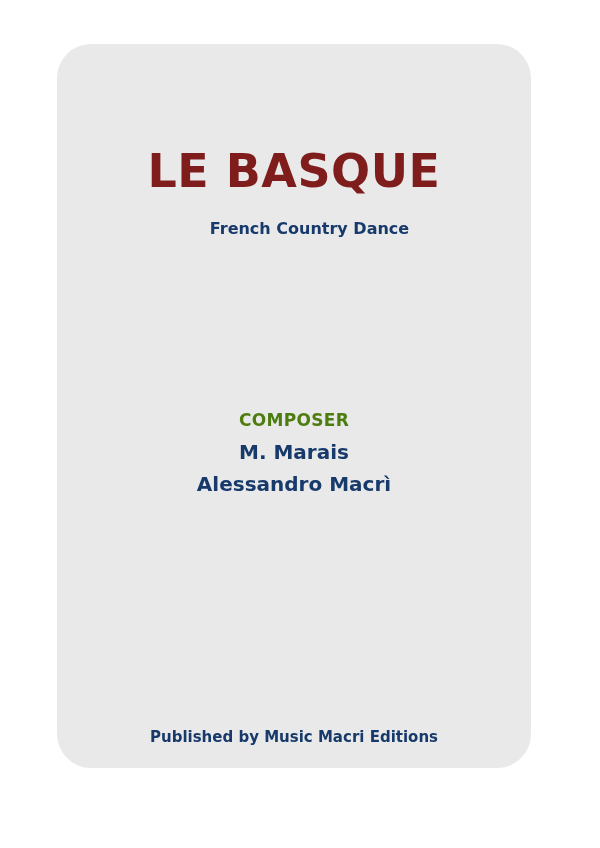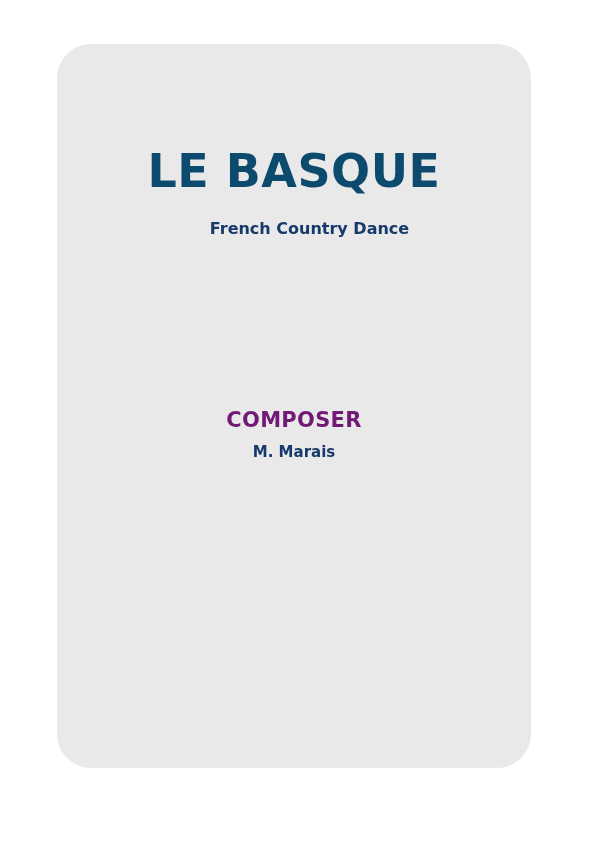--- a/index.html
+++ b/index.html
@@ -27,21 +27,21 @@
     height: 724px;
     background: #e9e9ea;
     border-radius: 34px;
   }
   .title {
     position: absolute;
     left: 0;
     right: 0;
     top: 104px;
     text-align: center;
-    color: #0c4a6e;
+    color: #7f1d1d;
     font-size: 46px;
     font-weight: bold;
     letter-spacing: 0.5px;
     line-height: 1;
   }
   .subtitle {
     position: absolute;
     left: 0;
     right: 0;
     top: 175px;
@@ -52,29 +52,29 @@
     padding-left: 31px;
   }
   .credits {
     position: absolute;
     left: 0;
     right: 0;
     top: 360px;
     text-align: center;
   }
   .credit-label {
-    color: #701a75;
-    font-size: 21px;
+    color: #4d7c0f;
+    font-size: 17px;
     font-weight: bold;
     line-height: 32px;
     letter-spacing: 0.3px;
   }
   .credit-value {
     color: #173a6b;
-    font-size: 15px;
+    font-size: 20px;
     font-weight: bold;
     line-height: 32px;
   }
   .publisher {
     position: absolute;
     left: 0;
     right: 0;
     top: 684px;
     text-align: center;
     color: #173a6b;
@@ -88,17 +88,19 @@
 <div class="page">
   <div class="cover-card">
 
     <div class="title">LE BASQUE</div>
 
     <div class="subtitle">French Country Dance</div>
 
     <div class="credits">
       <div class="credit-label">COMPOSER</div>
       <div class="credit-value">M. Marais</div>
+      <div class="credit-value">Alessandro Macrì</div>
     </div>
 
+    <div class="publisher">Published by Music Macri Editions</div>
 
   </div>
 </div>
 
 </body></html>

